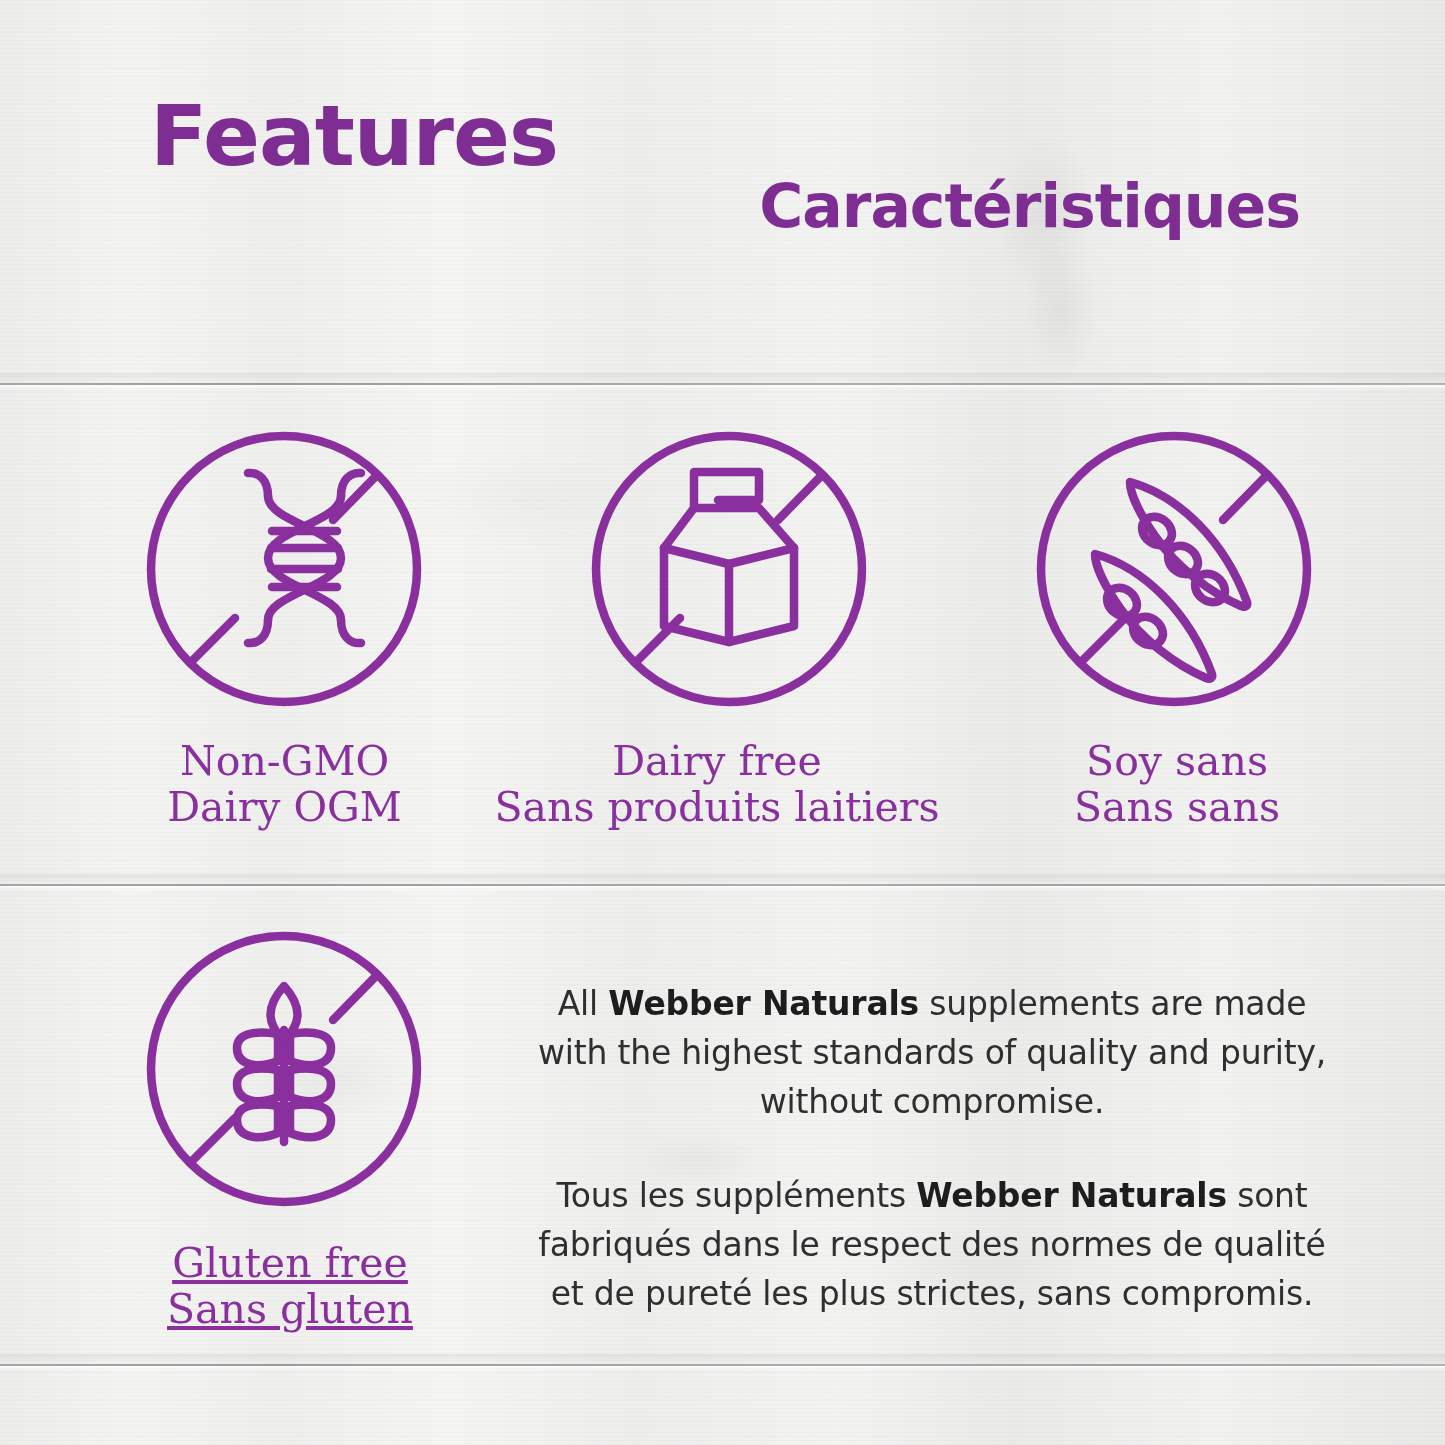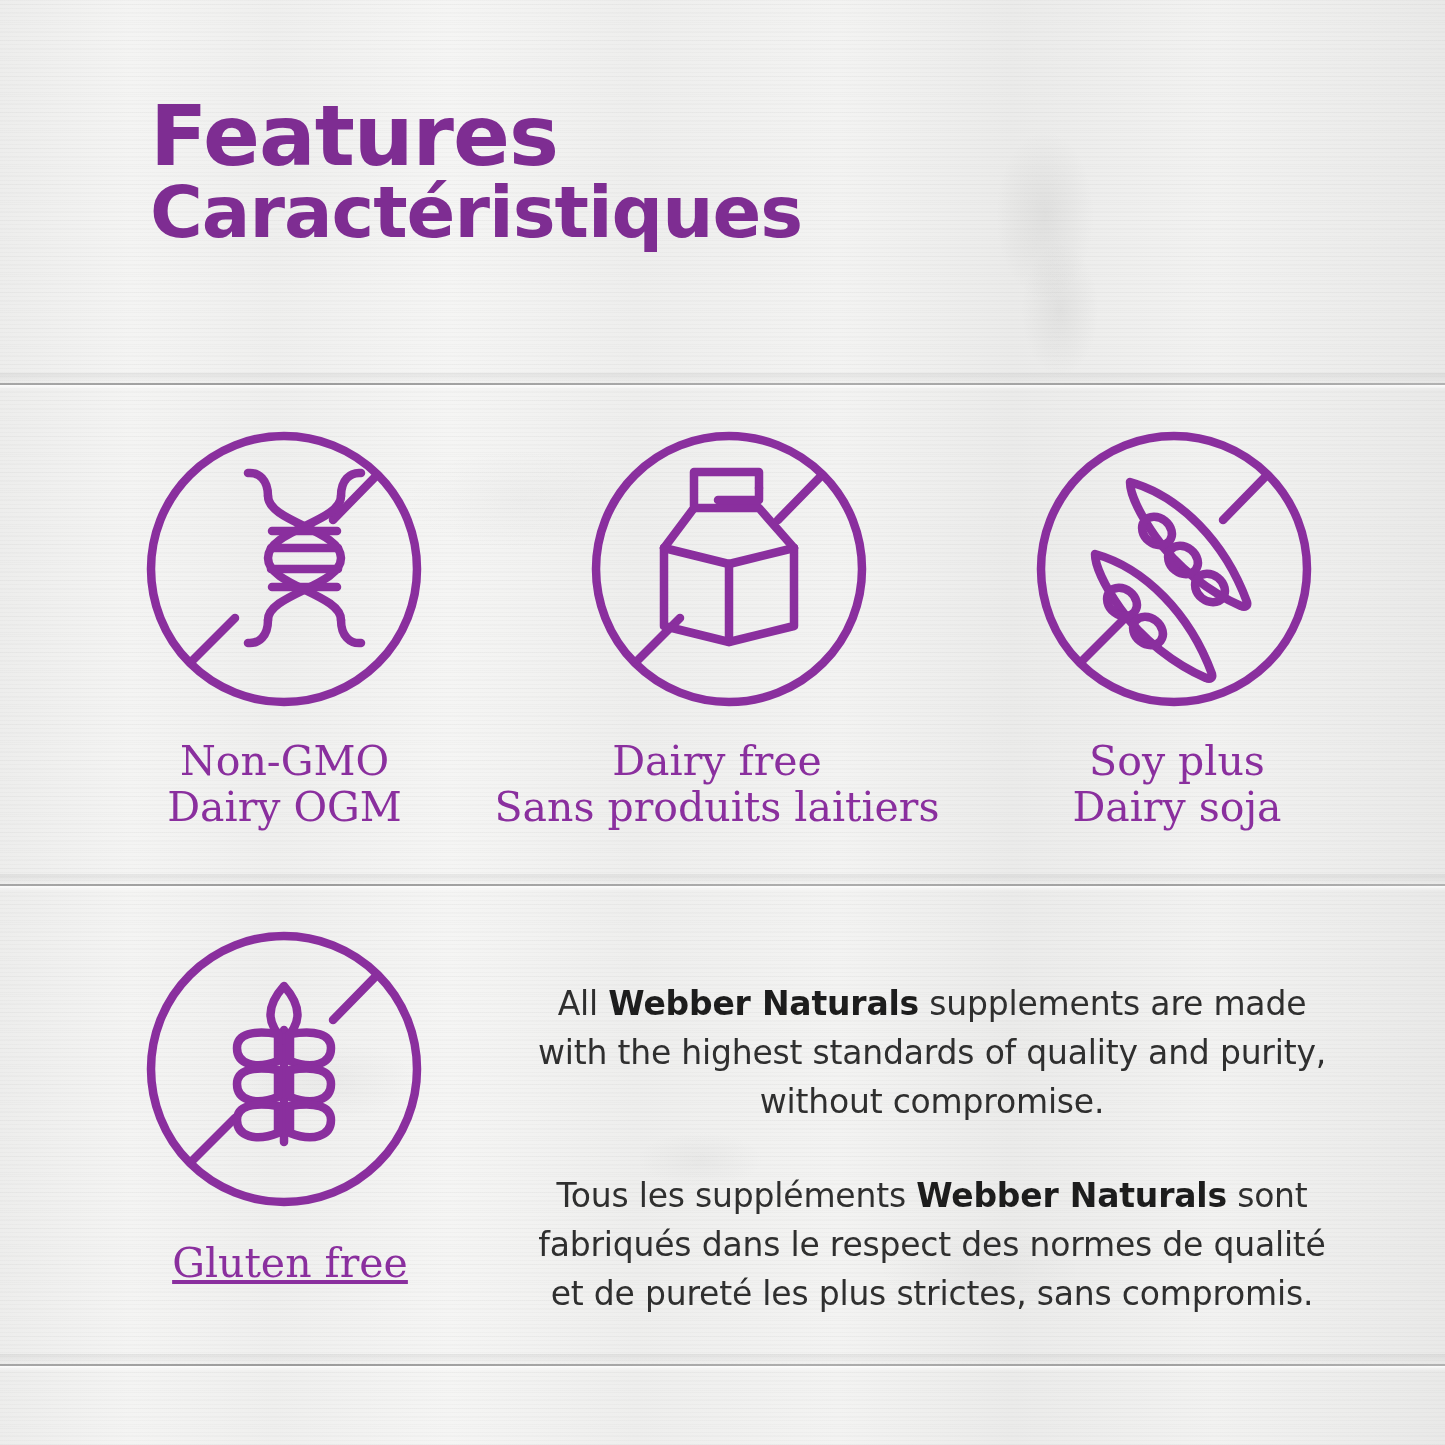--- a/index.html
+++ b/index.html
@@ -52,21 +52,21 @@
   .heading{
     position:absolute;left:150px;top:95px;width:1150px;
     color:#7e2d92;
     font-family:"DejaVu Sans", sans-serif;
     font-weight:700;
     font-size:84px;
     line-height:0.98;
     letter-spacing:-1px;
   }
   .heading .ln{display:block;white-space:nowrap;}
-  .heading .ln2{font-size:72px;}
+  .heading .ln2{font-size:60px;text-align:right;}
 
   
   .badge{position:absolute;}
   .badge svg{display:block;overflow:visible;}
 
   .cap{
     position:absolute;
     color:#8a2f9e;
     font-family:"DejaVu Serif", serif;
     font-size:41px;
@@ -182,22 +182,22 @@
         <ellipse cx="175" cy="158" rx="16" ry="13" transform="rotate(38 175 158)"></ellipse>
 
         <path d="M62 72 C112 86 157 132 179 192 C180 196 177 198 173 196
                  C143 183 109 158 87 126 C71 103 62 83 62 72 Z" transform="translate(-2 52)"></path>
         <ellipse cx="87" cy="172" rx="16" ry="13" transform="rotate(38 87 172)"></ellipse>
         <ellipse cx="113" cy="201" rx="16" ry="13" transform="rotate(38 113 201)"></ellipse>
       </g>
     </svg>
   </div>
   <div class="cap" style="left:1032px;top:738px;width:290px;">
-    <span class="l">Soy plus</span>
-    <span class="l">Dairy soja</span>
+    <span class="l">Soy sans</span>
+    <span class="l">Sans sans</span>
   </div>
 
   <div class="badge" style="left:145px;top:930px;">
     <svg width="278" height="278" viewBox="0 0 278 278" fill="none" stroke="#8a2f9e" stroke-width="8.5" stroke-linecap="round" stroke-linejoin="round">
       <circle cx="139" cy="139" r="133"></circle>
       <line x1="232" y1="45" x2="188" y2="90"></line>
       <line x1="46" y1="232" x2="90" y2="188"></line>
       <g>
 
         <path d="M139 100 L139 212"></path>
@@ -209,20 +209,21 @@
         <path d="M133 176 C108 172 92 176 92 190 C92 206 110 212 133 203 Z"></path>
 
         <path d="M145 104 C170 100 186 104 186 118 C186 134 168 140 145 131 Z"></path>
         <path d="M145 140 C170 136 186 140 186 154 C186 170 168 176 145 167 Z"></path>
         <path d="M145 176 C170 172 186 176 186 190 C186 206 168 212 145 203 Z"></path>
       </g>
     </svg>
   </div>
   <div class="cap" style="left:140px;top:1240px;width:300px;text-decoration:underline;">
     <span class="l">Gluten free</span>
+    <span class="l">Sans gluten</span>
   </div>
 
   <div class="copy" style="left:537px;top:980px;">
     <p><span>All </span><b>Webber Naturals</b><span> supplements are made with the highest standards of quality and purity, without compromise.</span></p>
     <p><span>Tous les suppléments </span><b>Webber Naturals</b><span> sont fabriqués dans le respect des normes de qualité et de pureté les plus strictes, sans compromis.</span></p>
   </div>
 
 </div>
 
 </body></html>

